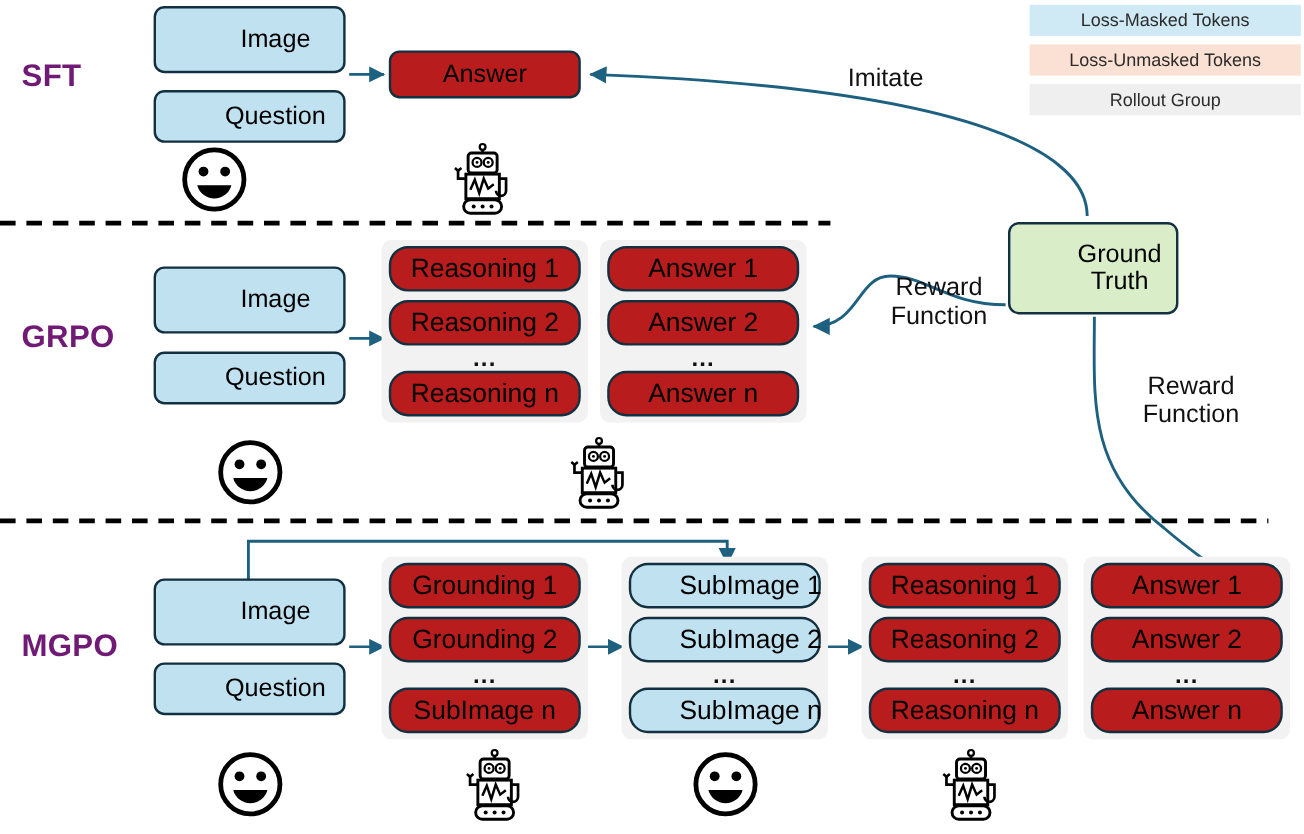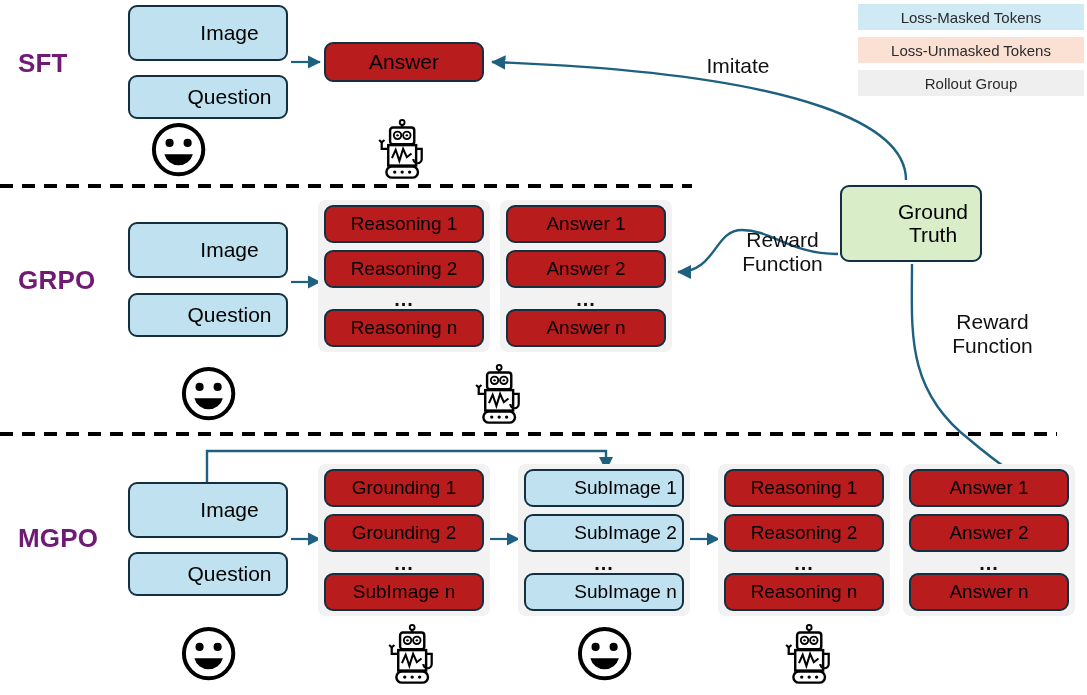--- a/index.html
+++ b/index.html
@@ -16,21 +16,21 @@
     border-radius:9px;
     display:flex;align-items:center;justify-content:center;
     color:#000;
     font-size:21px;
     line-height:1.05;
     white-space:nowrap;
   }
   .node.blue{background:#bfe1f0;padding-left:43px;}
   .node.peach{background:#b91c1c;}
   .node.green{background:#d9edc8;padding-left:44px;}
-  .node.small{font-size:19px;}
+  .node.small{font-size:22px;border-radius:16px;}
 
   
   .stage-label{
     position:absolute;
     color:#701a75;
     font-size:26px;
     font-weight:700;
     letter-spacing:.2px;
     white-space:nowrap;
   }

